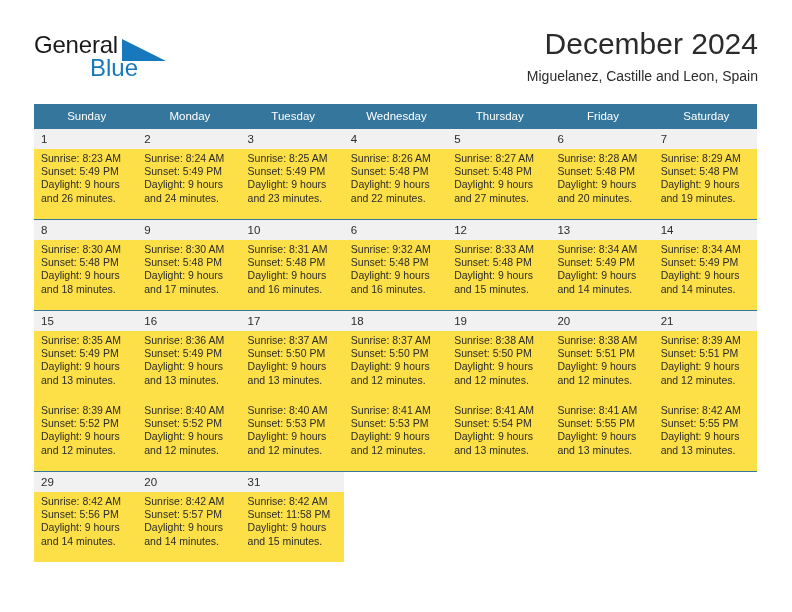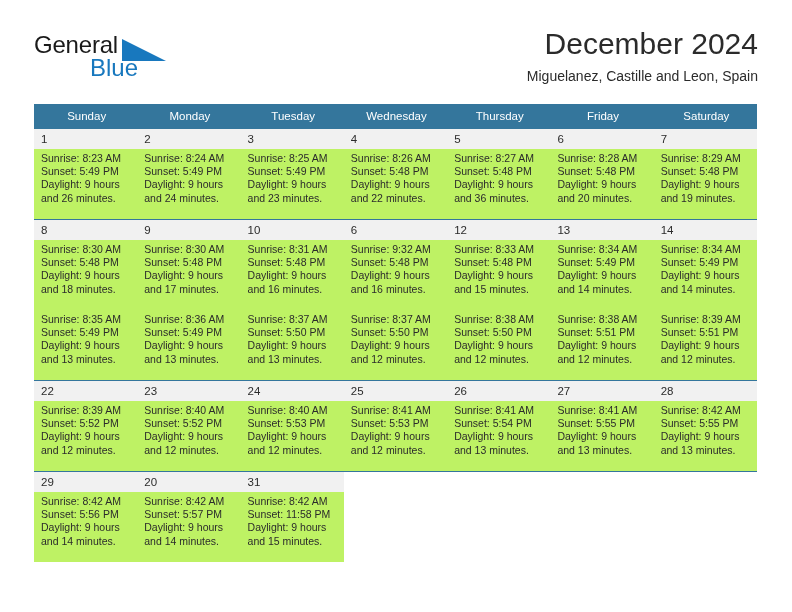--- a/index.html
+++ b/index.html
@@ -119,21 +119,21 @@
     padding: 4px 0 3px 7px;
     line-height: 13px;
     height: 13px;
   }
   .daynum-row td.empty {
     background: #ffffff;
     border-top: 1px solid #34769c;
   }
 
   .info-row td {
-    background: #bef264;
+    background: #fde047;
     padding: 3px 6px 9px 7px;
     font-size: 10.5px;
     color: #2b2b2b;
     line-height: 13.2px;
     height: 58px;
   }
   .info-row td.empty { background: #ffffff; }
 
   .info-line { display: block; white-space: nowrap; }
 </style>
@@ -205,21 +205,21 @@
           <td>
             <span class="info-line">Sunrise: 8:26 AM</span>
             <span class="info-line">Sunset: 5:48 PM</span>
             <span class="info-line">Daylight: 9 hours</span>
             <span class="info-line">and 22 minutes.</span>
           </td>
           <td>
             <span class="info-line">Sunrise: 8:27 AM</span>
             <span class="info-line">Sunset: 5:48 PM</span>
             <span class="info-line">Daylight: 9 hours</span>
-            <span class="info-line">and 36 minutes.</span>
+            <span class="info-line">and 27 minutes.</span>
           </td>
           <td>
             <span class="info-line">Sunrise: 8:28 AM</span>
             <span class="info-line">Sunset: 5:48 PM</span>
             <span class="info-line">Daylight: 9 hours</span>
             <span class="info-line">and 20 minutes.</span>
           </td>
           <td>
             <span class="info-line">Sunrise: 8:29 AM</span>
             <span class="info-line">Sunset: 5:48 PM</span>
@@ -273,20 +273,29 @@
             <span class="info-line">Daylight: 9 hours</span>
             <span class="info-line">and 14 minutes.</span>
           </td>
           <td>
             <span class="info-line">Sunrise: 8:34 AM</span>
             <span class="info-line">Sunset: 5:49 PM</span>
             <span class="info-line">Daylight: 9 hours</span>
             <span class="info-line">and 14 minutes.</span>
           </td>
         </tr>
+        <tr class="daynum-row">
+          <td>15</td>
+          <td>16</td>
+          <td>17</td>
+          <td>18</td>
+          <td>19</td>
+          <td>20</td>
+          <td>21</td>
+        </tr>
         <tr class="info-row">
           <td>
             <span class="info-line">Sunrise: 8:35 AM</span>
             <span class="info-line">Sunset: 5:49 PM</span>
             <span class="info-line">Daylight: 9 hours</span>
             <span class="info-line">and 13 minutes.</span>
           </td>
           <td>
             <span class="info-line">Sunrise: 8:36 AM</span>
             <span class="info-line">Sunset: 5:49 PM</span>
@@ -316,29 +325,20 @@
             <span class="info-line">Sunset: 5:51 PM</span>
             <span class="info-line">Daylight: 9 hours</span>
             <span class="info-line">and 12 minutes.</span>
           </td>
           <td>
             <span class="info-line">Sunrise: 8:39 AM</span>
             <span class="info-line">Sunset: 5:51 PM</span>
             <span class="info-line">Daylight: 9 hours</span>
             <span class="info-line">and 12 minutes.</span>
           </td>
-        </tr>
-        <tr class="daynum-row">
-          <td>22</td>
-          <td>23</td>
-          <td>24</td>
-          <td>25</td>
-          <td>26</td>
-          <td>27</td>
-          <td>28</td>
         </tr>
         <tr class="info-row">
           <td>
             <span class="info-line">Sunrise: 8:39 AM</span>
             <span class="info-line">Sunset: 5:52 PM</span>
             <span class="info-line">Daylight: 9 hours</span>
             <span class="info-line">and 12 minutes.</span>
           </td>
           <td>
             <span class="info-line">Sunrise: 8:40 AM</span>

